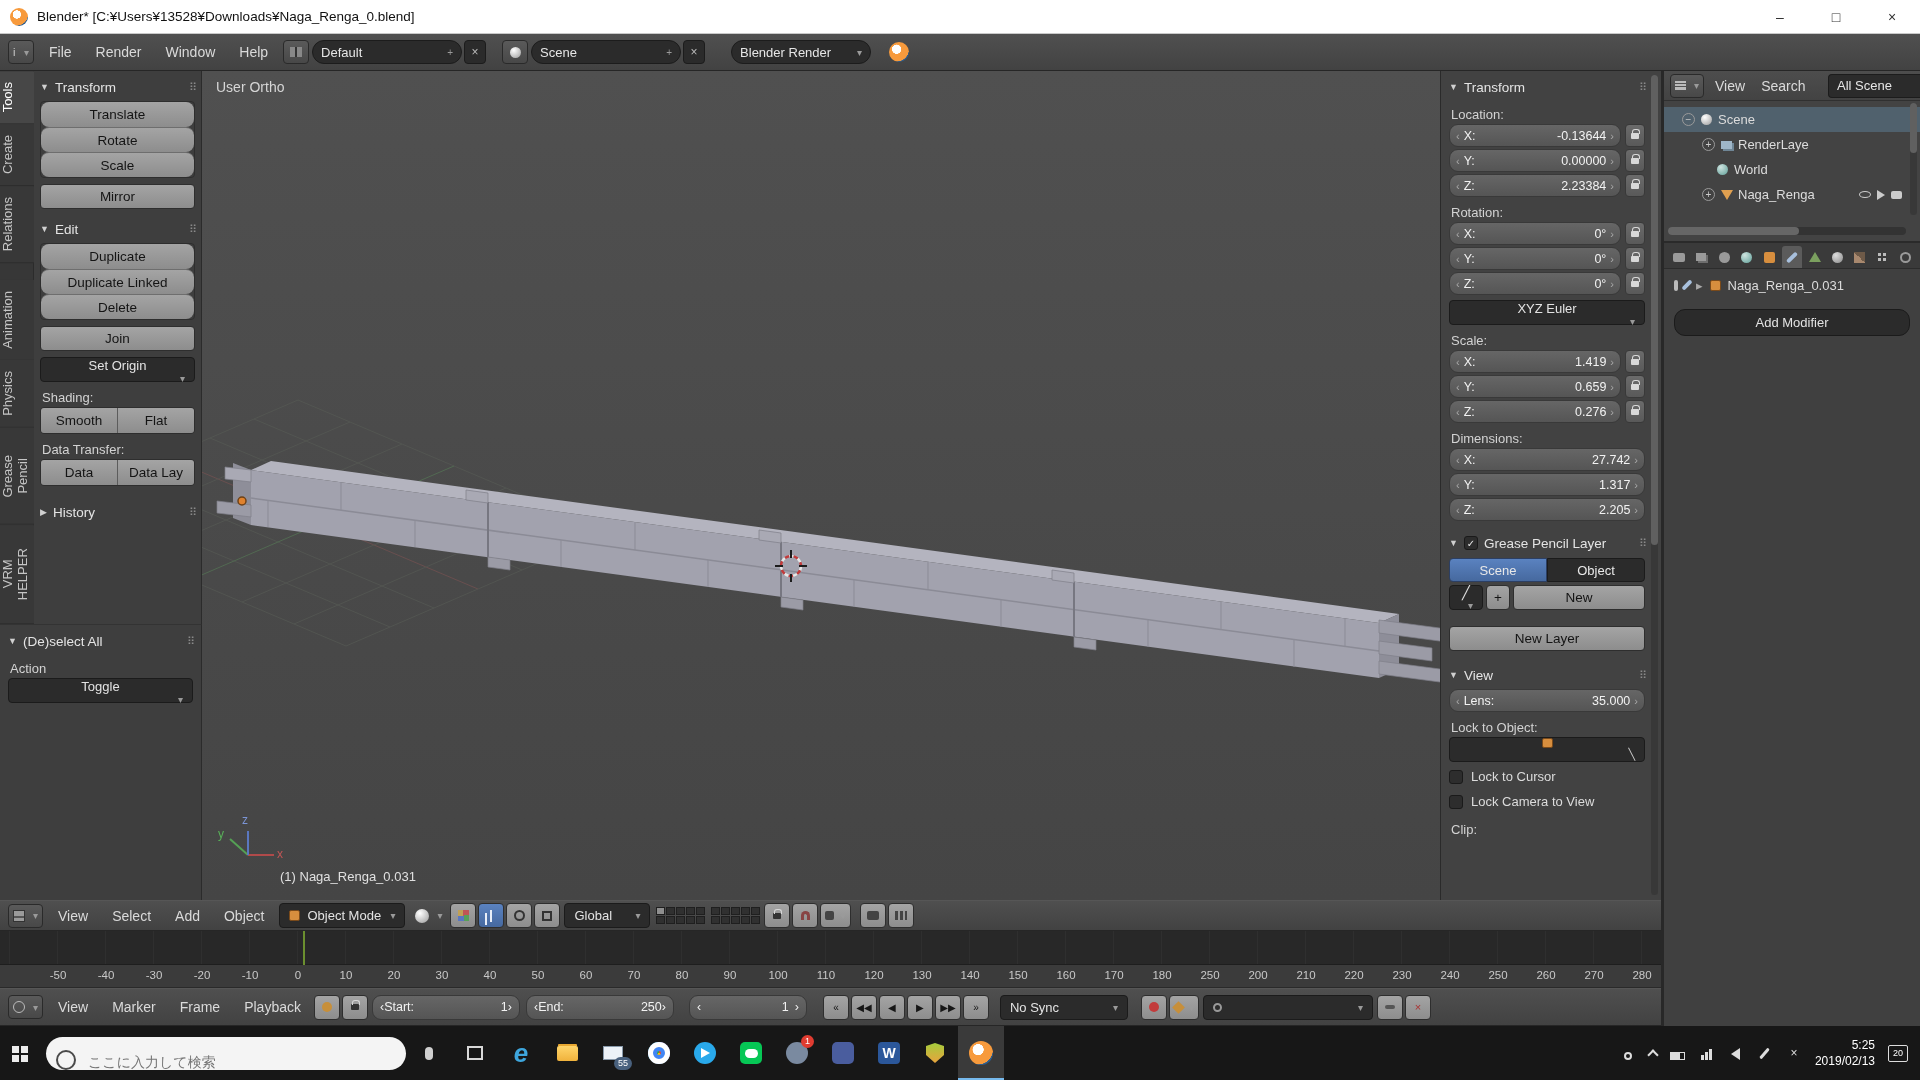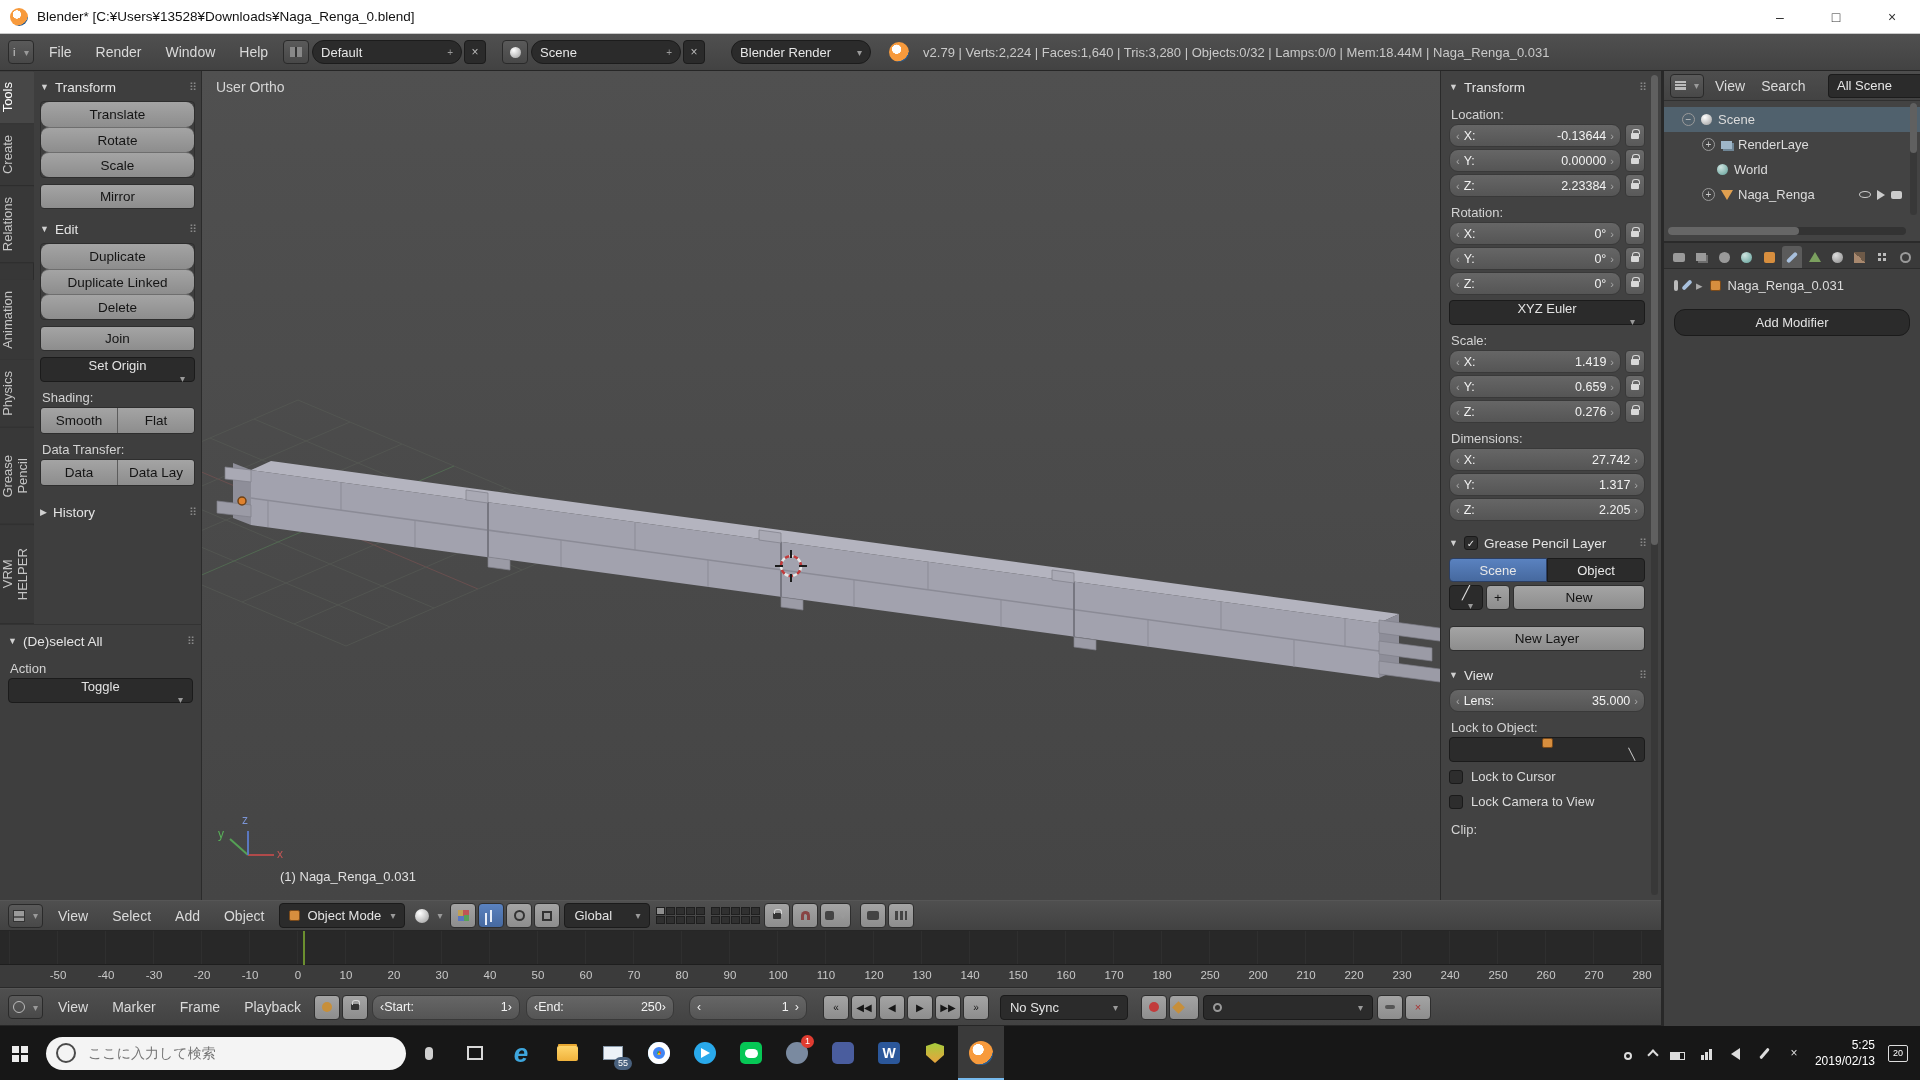--- a/index.html
+++ b/index.html
@@ -114,21 +114,21 @@
   .pt { width:20px; height:22px; display:flex; align-items:center; justify-content:center; border-radius:3px 3px 0 0; }
   .pt.active { background:#5b5b5b; }
   .crumb { height:32px; display:flex; align-items:center; gap:7px; padding:0 10px; color:#dcdcdc; font-size:13px; }
   .addmod { margin:8px 10px; height:27px; background:#2b2b2b; border:1px solid #1b1b1b; border-radius:11px; color:#e3e3e3; font-size:13px; display:flex; align-items:center; justify-content:center; }
 
   
   .taskbar { position:absolute; bottom:0; left:0; right:0; height:54px; background:#171717; display:flex; align-items:center; color:#eee; }
   .tbi { width:46px; height:54px; display:flex; align-items:center; justify-content:center; position:relative; flex:none; }
   .tbi.active { background:#3a3a3a; box-shadow:inset 0 -2px 0 #76b9ed; }
   .winlogo { width:7px; height:7px; background:#ededed; box-shadow:9px 0 #ededed, 0 9px #ededed, 9px 9px #ededed; margin:-8px 8px 0 -8px; }
-  .searchbox { width:360px; height:33px; background:#f4f4f4; display:flex; align-items:center; padding-left:42px; position:relative; flex:none;border-radius:19px; }
+  .searchbox { width:360px; height:33px; background:#f4f4f4; display:flex; align-items:flex-end; padding-left:42px; position:relative; flex:none;border-radius:19px; }
   .searchbox .circ { position:absolute; left:10px; width:20px; height:20px; border:2px solid #4a4a4a; border-radius:50%; }
   .searchbox input { border:none; background:transparent; outline:none; font-size:14px; color:#333; width:290px; font-family:"Liberation Sans",sans-serif; }
   .badge { position:absolute; right:4px; bottom:10px; background:#49617e; color:#fff; font-size:9px; border-radius:8px; padding:0 4px; line-height:13px; }
   .rbadge { position:absolute; right:6px; top:9px; background:#e03c31; color:#fff; font-size:9px; border-radius:8px; padding:0 4px; line-height:13px; }
   .tray { margin-left:auto; display:flex; align-items:center; gap:13px; padding-right:12px; }
   .trayicn { width:16px; height:14px; display:flex; align-items:flex-end; justify-content:center; gap:1px; }
   .clockblk { text-align:right; font-size:12px; line-height:1.35; color:#fff; }
   .action { width:20px; height:17px; border:1px solid #ddd; border-radius:2px; display:flex; align-items:center; justify-content:center; font-size:9px; color:#fff; }
   .chevup { width:8px; height:8px; border-left:2px solid #ddd; border-top:2px solid #ddd; transform:rotate(45deg); margin-top:4px; }
 </style>
@@ -170,21 +170,20 @@
     <span class="darkfield" style="width:150px">
       <span>Scene</span>
       <span class="updown">+</span>
     </span>
     <span class="smallx">×</span>
     <span class="darkfield" style="width:140px;margin-left:26px">
       <span>Blender Render</span>
       <span class="updown">▾</span>
     </span>
     <span class="blogo" style="width:20px;height:20px;margin-left:18px"></span>
-    <span class="stats">v2.79 | Verts:2,224 | Faces:1,640 | Tris:3,280 | Objects:0/32 | Lamps:0/0 | Mem:18.44M | Naga_Renga_0.031</span>
   </div>
 
   <div class="mainleft">
 
     <div class="view3d">
 
       <div class="tabstrip">
         <span class="vtab active">Tools</span>
         <span class="vtab">Create</span>
         <span class="vtab gap">Relations</span>

